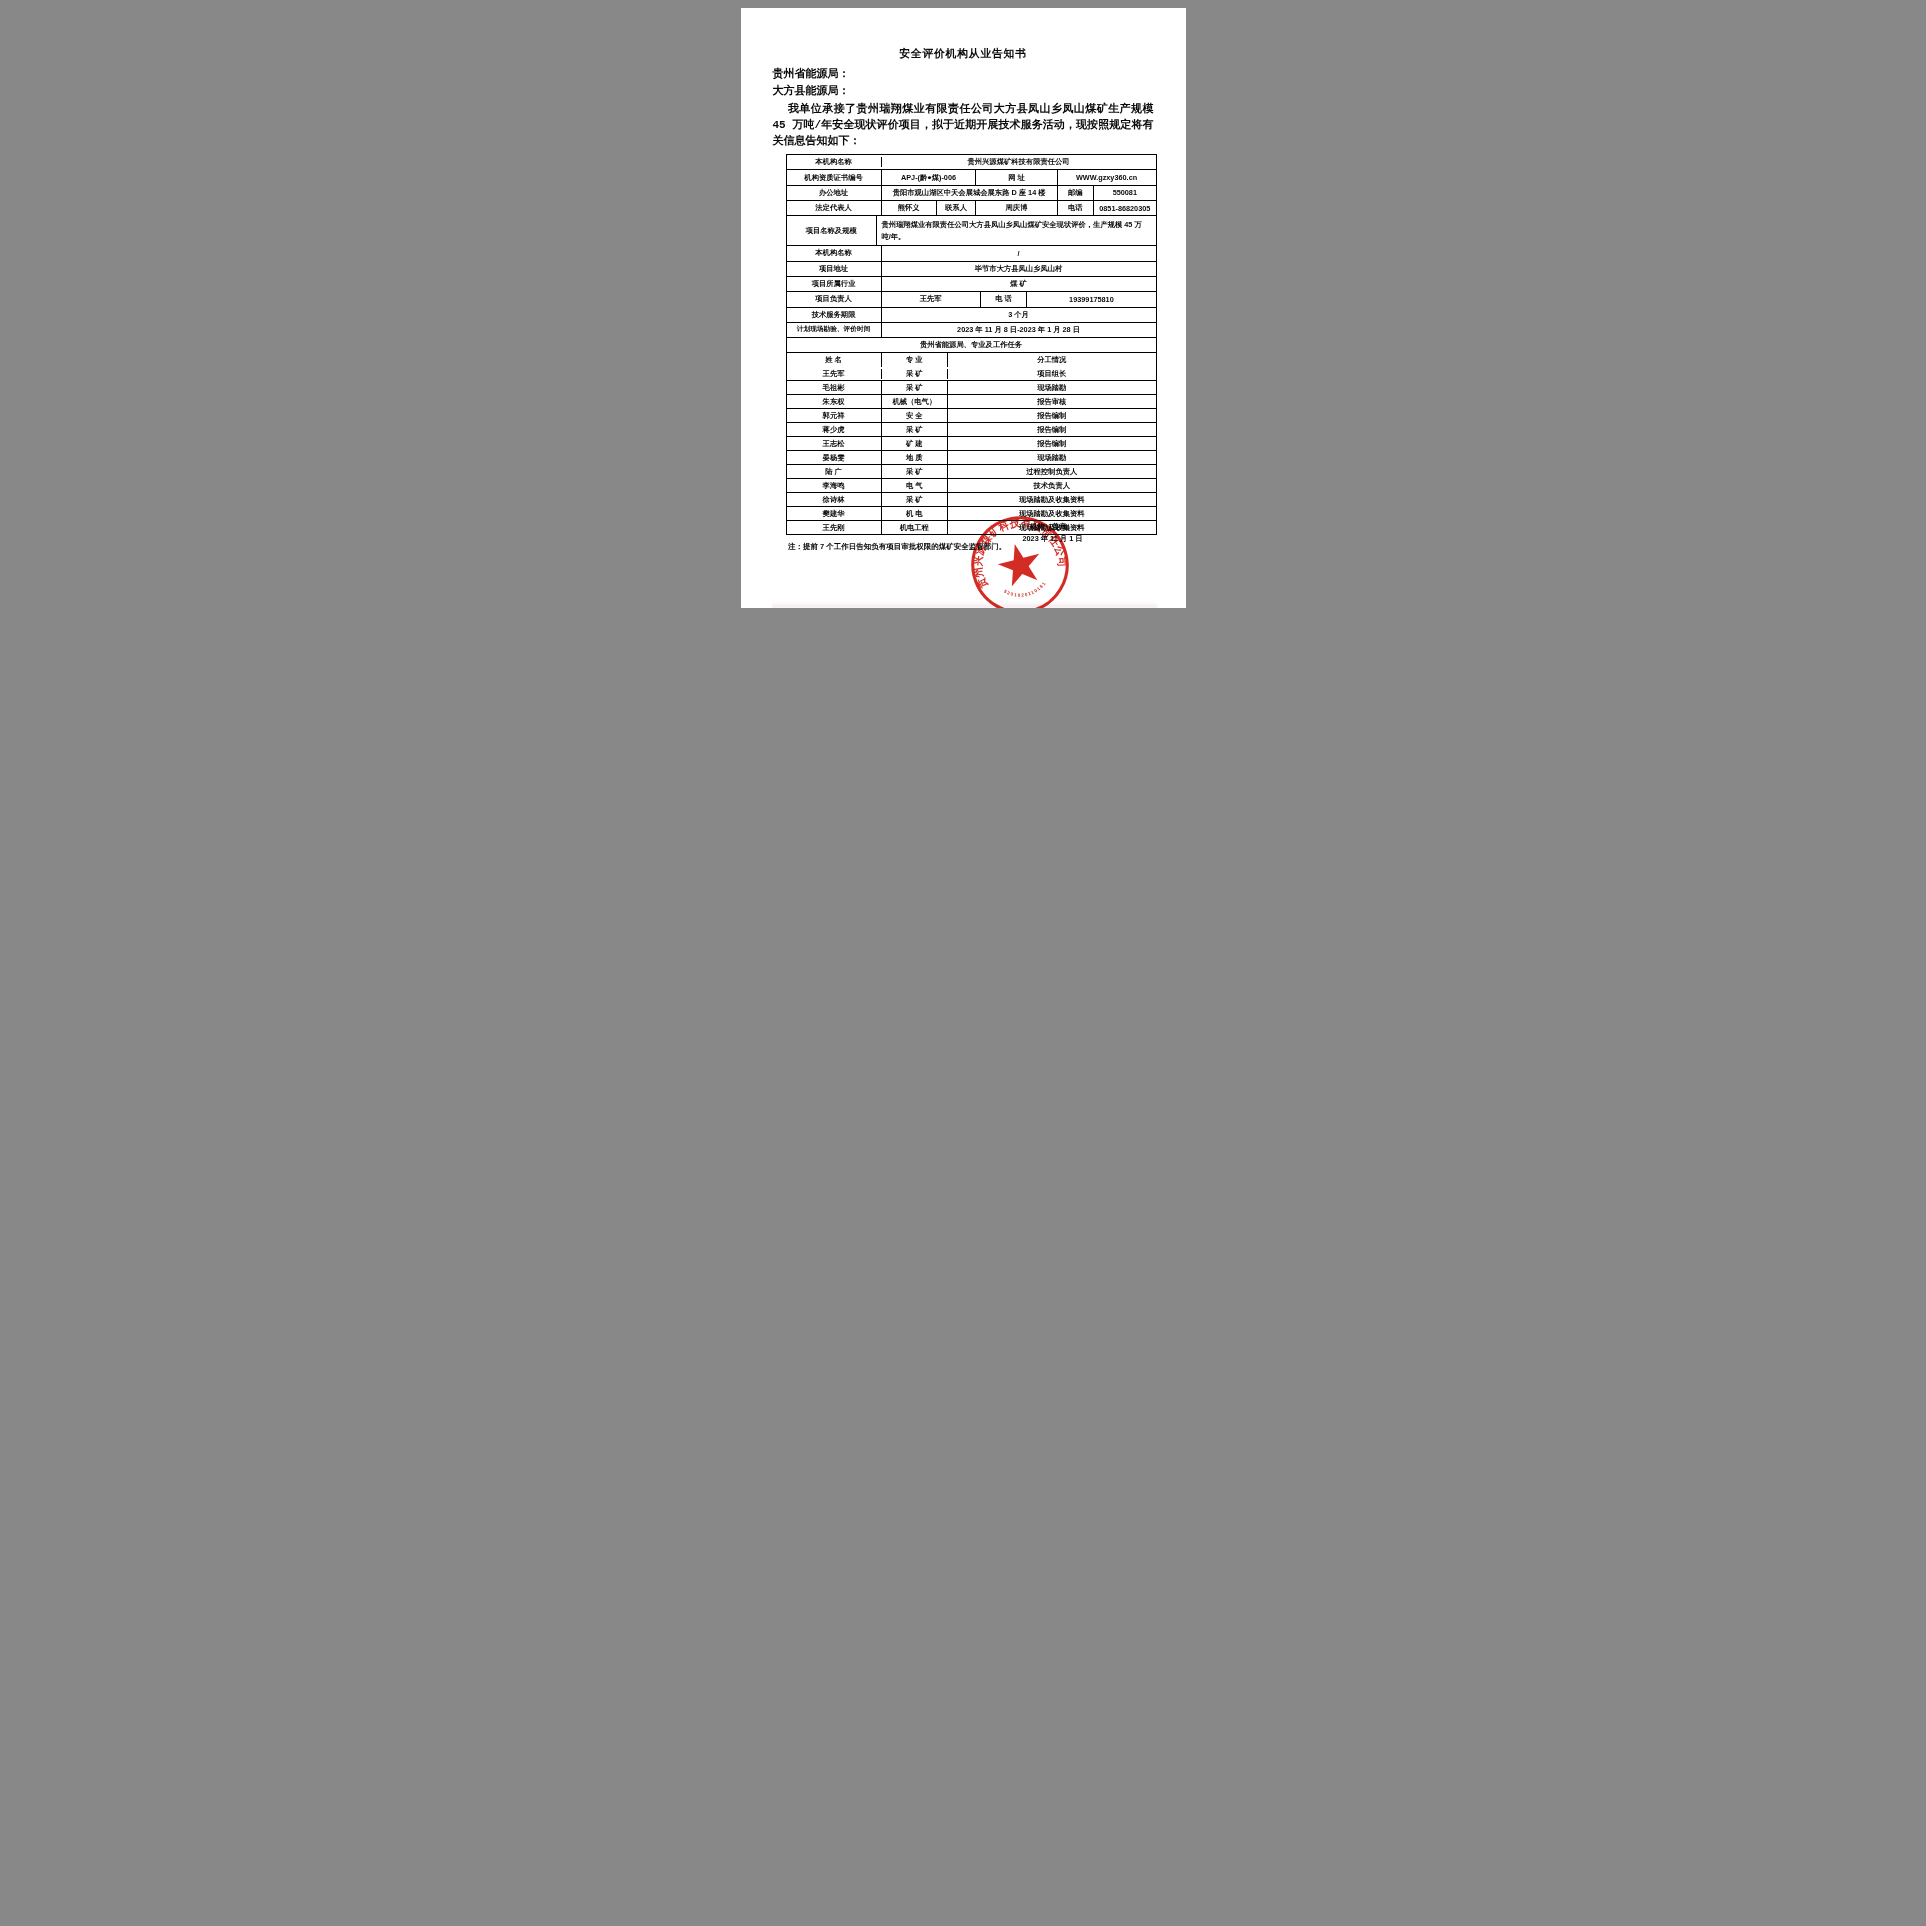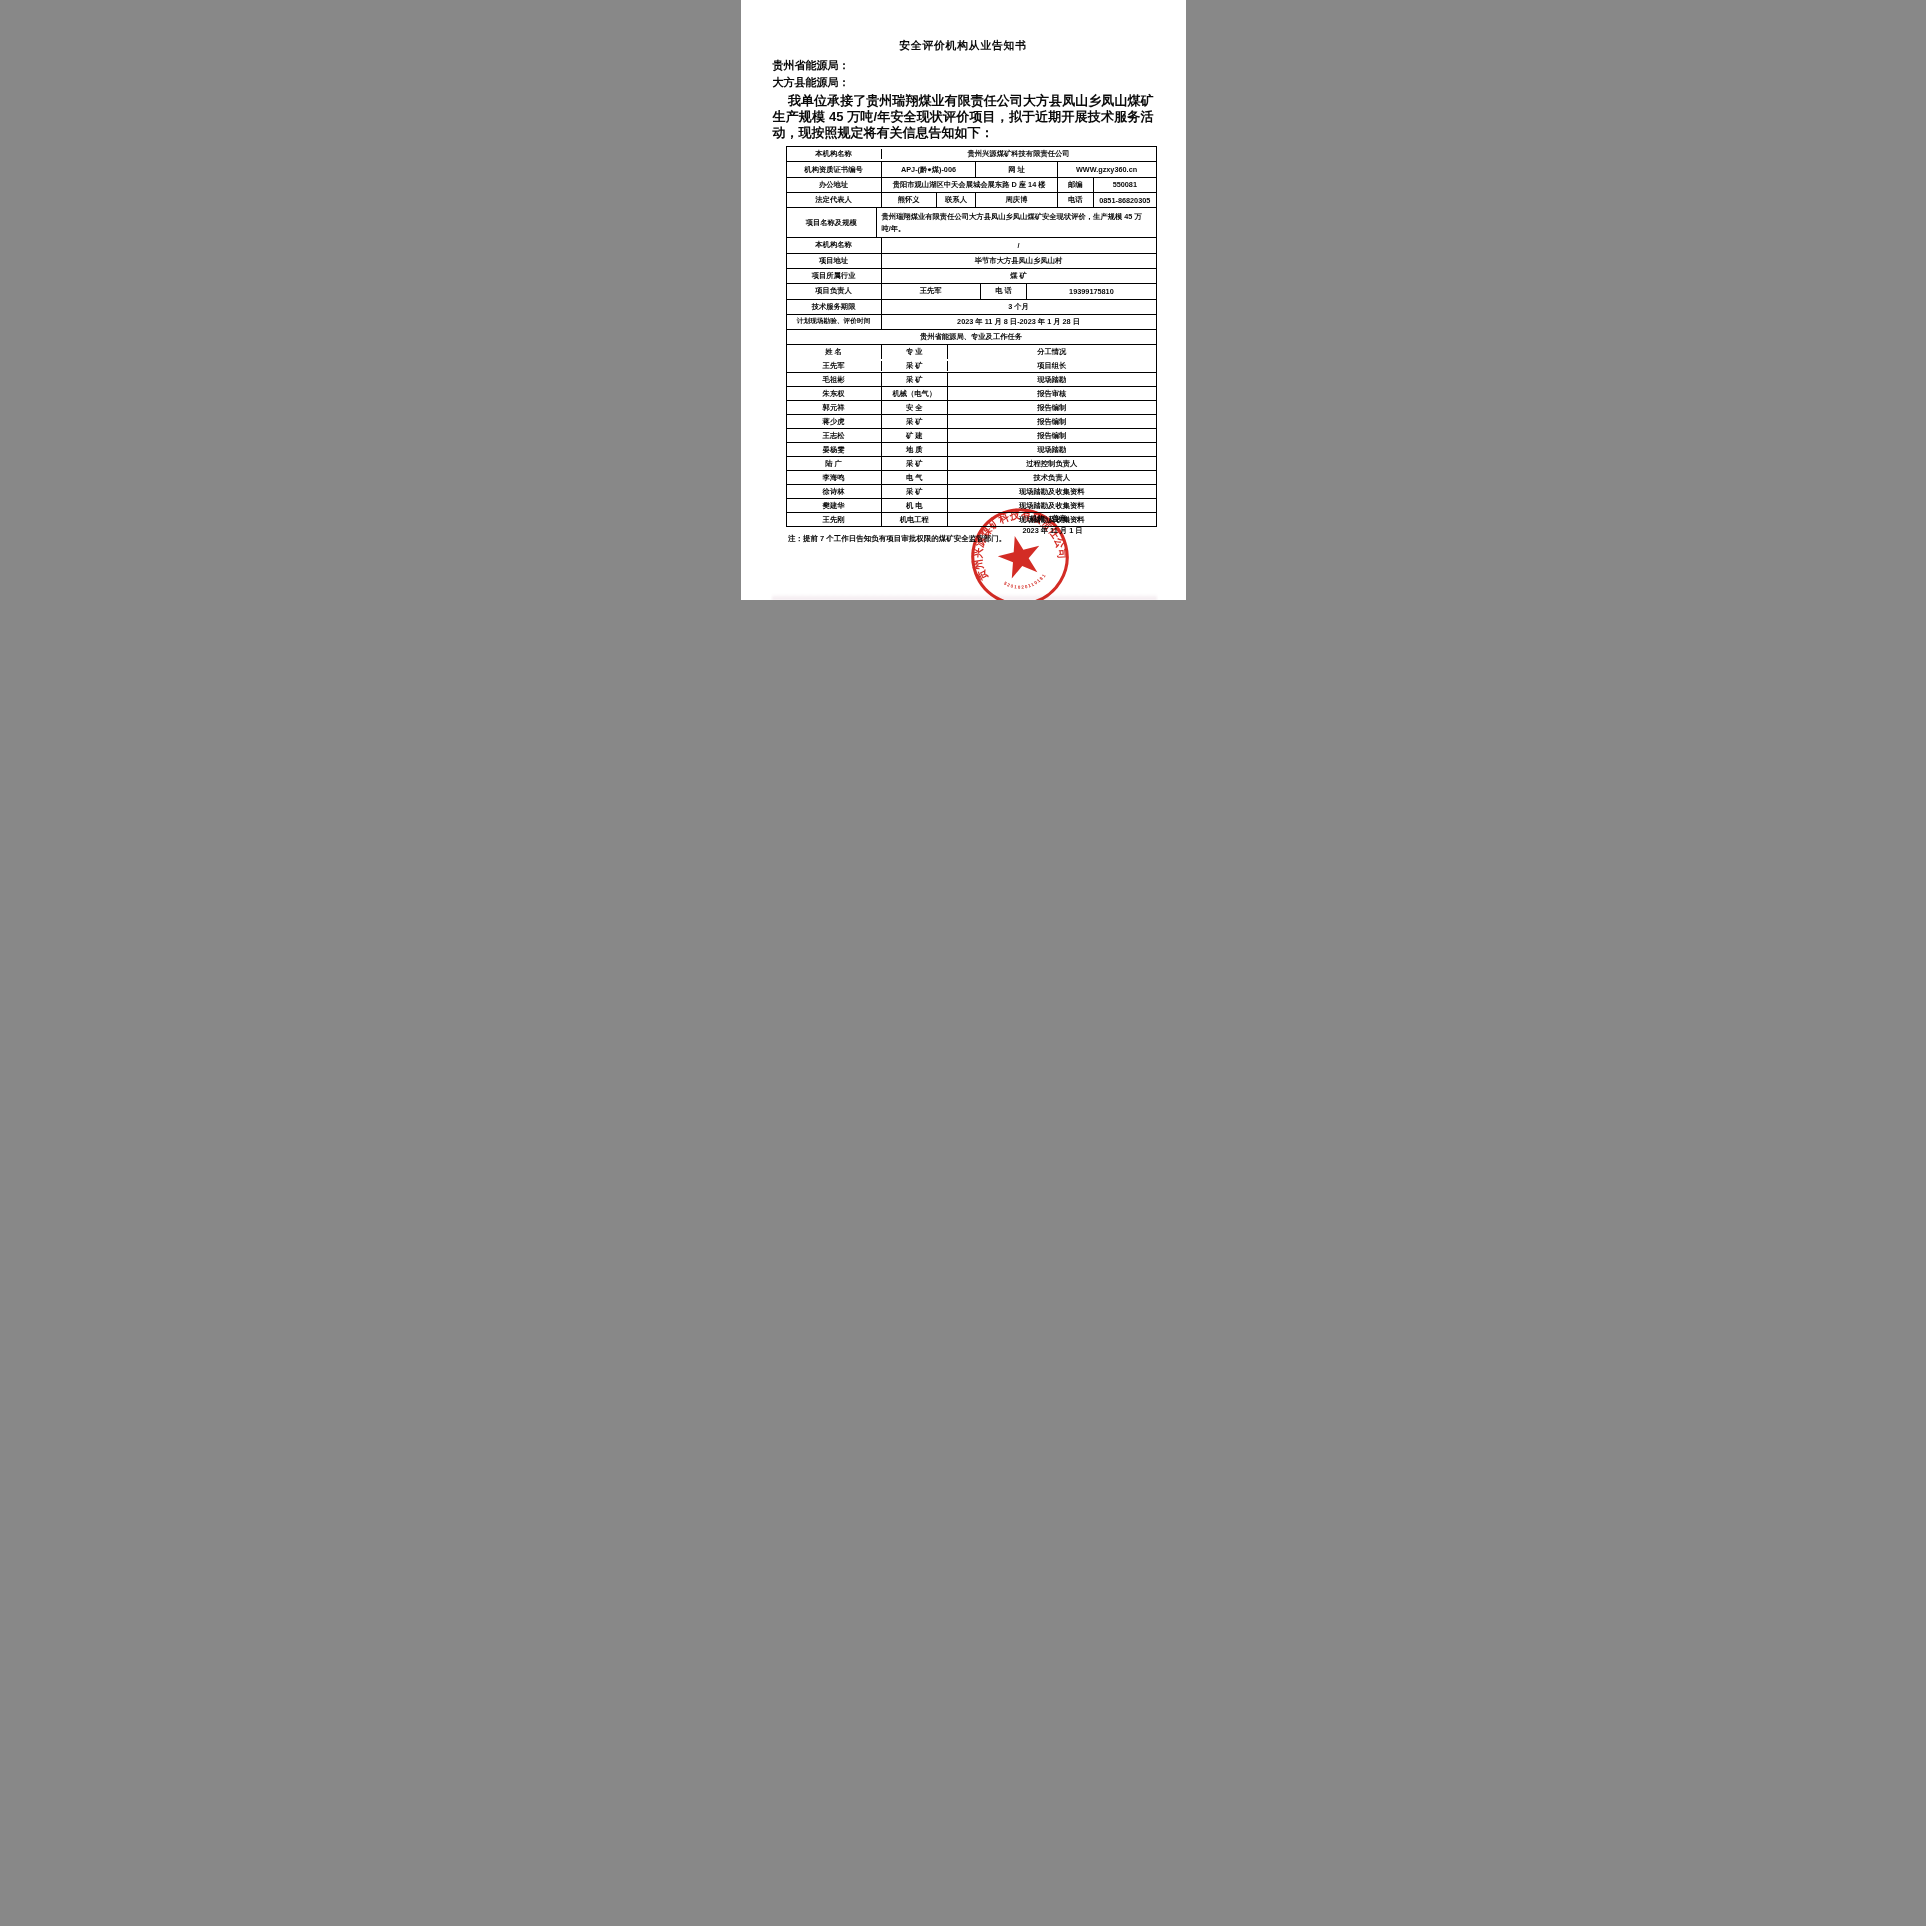--- a/index.html
+++ b/index.html
@@ -1,38 +1,39 @@
 <!DOCTYPE html>
 <html style="font-size:6.2px"><head>
 <meta charset="utf-8">
 <style>
   html,body{margin:0;padding:0;background:#888;}
   .page{
     position:relative;
     width:445px;height:600px;
-    margin:0 auto;
+    margin:8px auto;
     background:#ffffff;
     overflow:hidden;
     font-family:"Liberation Sans",sans-serif;
     font-weight:bold;
     color:#0a0a0a;
   }
   .content{padding:0 32px;}
   .doc-title{
     margin:39px 0 0 0;
     text-align:center;
     font-size:10.8px;line-height:13px;
     letter-spacing:0.8px;
   }
   .recipient{font-size:11px;line-height:10px;margin-top:7.7px;}
   .intro{
     margin:5.4px 0 0 0;
-    font-size:13px;line-height:16px;
+    font-size:11px;line-height:16px;
     text-align:justify;
     text-indent:15.4px;
+    font-family:Liberation Mono, monospace;
   }
   .tbl{
     width:369px;
     margin:5.4px 0 0 13px;
     border:1.2px solid #000;
   }
   .tr{display:flex;border-top:0.8px solid #000;}
   .tr:first-child{border-top:none;align-items:center;}
   .td{
     border-left:0.8px solid #000;

